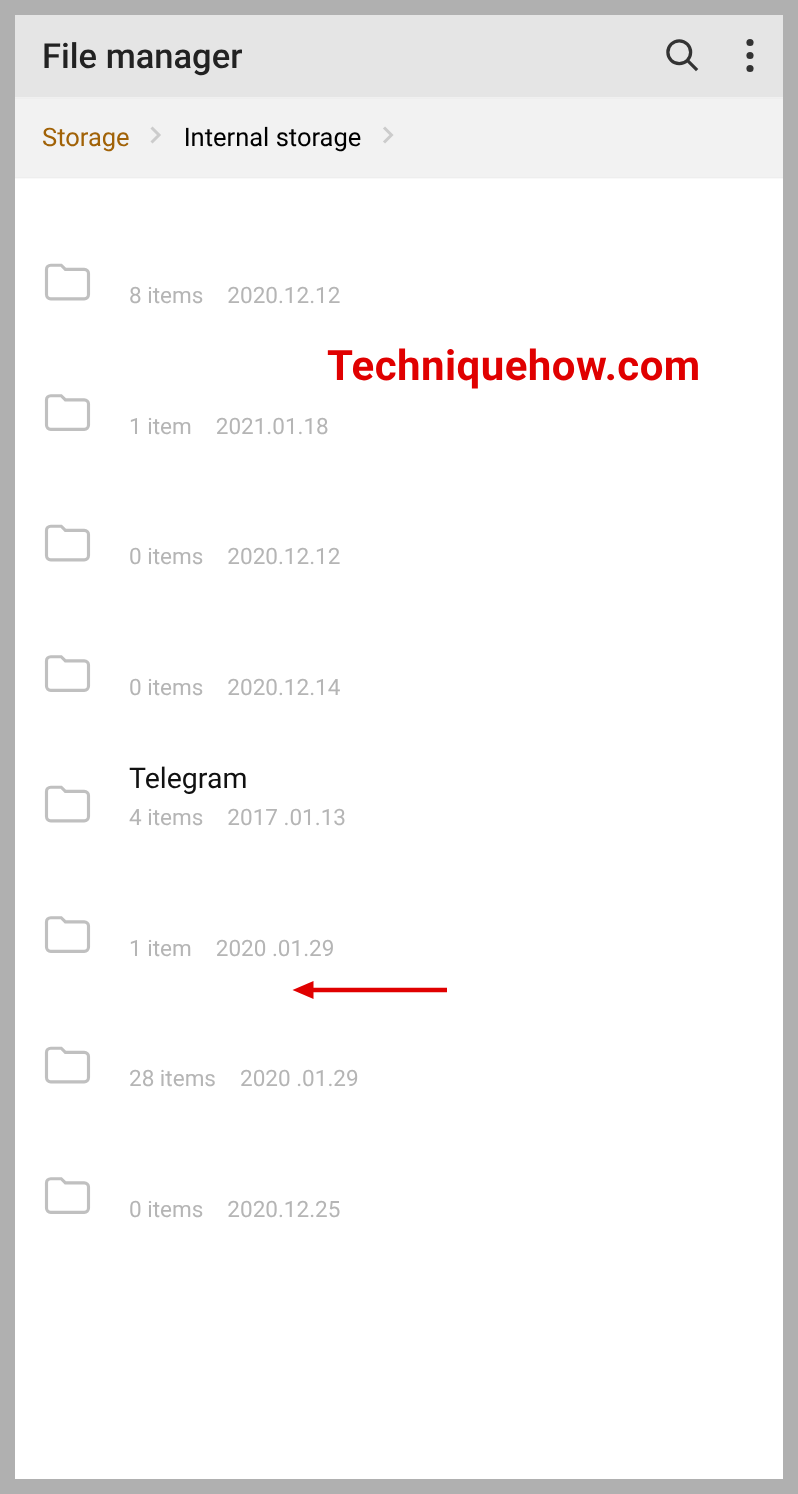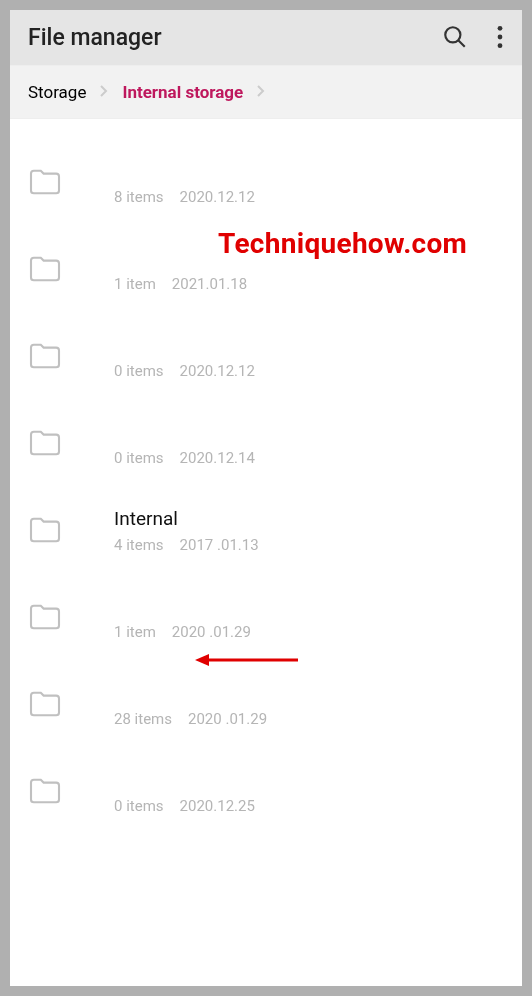--- a/index.html
+++ b/index.html
@@ -45,40 +45,39 @@
       display: flex;
       align-items: center;
       background: #f2f2f2;
       padding: 16px 18px;
       gap: 14px;
       border-top: 1px solid #eee;
       border-bottom: 1px solid #eee;
     }
     .crumb {
       font-size: 17px;
+      color: #a16207;
+    }
+    .crumb.current {
       color: #000000;
-    }
-    .crumb.current {
-      color: #be185d;
-      font-weight: 700;
+      font-weight: 400;
     }
     .chev {
       color: #ccc;
       font-size: 14px;
     }
     .content {
       background: #fff;
       padding-top: 30px;
       position: relative;
     }
     .list-item {
       display: flex;
-      align-items: center;
+      align-items: flex-end;
       padding: 10px 18px 30px 18px;
-      gap: 28px;
     }
     .folder-icon-wrap {
       width: 42px;
       flex-shrink: 0;
       padding-top: 2px;
     }
     .item-text {
       flex: 1;
       padding-left: 16px;
     }
@@ -228,21 +227,21 @@
         </div>
       </div>
 
       <div class="list-item">
         <div class="folder-icon-wrap">
           <svg class="folder-svg" width="34" height="28" viewBox="0 0 24 20">
               <path d="M2 4 a2 2 0 0 1 2-2 h5 l2 2 h9 a2 2 0 0 1 2 2 v10 a2 2 0 0 1-2 2 H4 a2 2 0 0 1-2-2 Z"></path>
             </svg>
         </div>
         <div class="item-text">
-          <div class="item-name">Internal</div>
+          <div class="item-name">Telegram</div>
           <div class="item-meta">
             <span>4 items</span>
               <span>2017 .01.13</span>
           </div>
         </div>
       </div>
 
       <div class="list-item">
         <div class="folder-icon-wrap">
           <svg class="folder-svg" width="34" height="28" viewBox="0 0 24 20">

